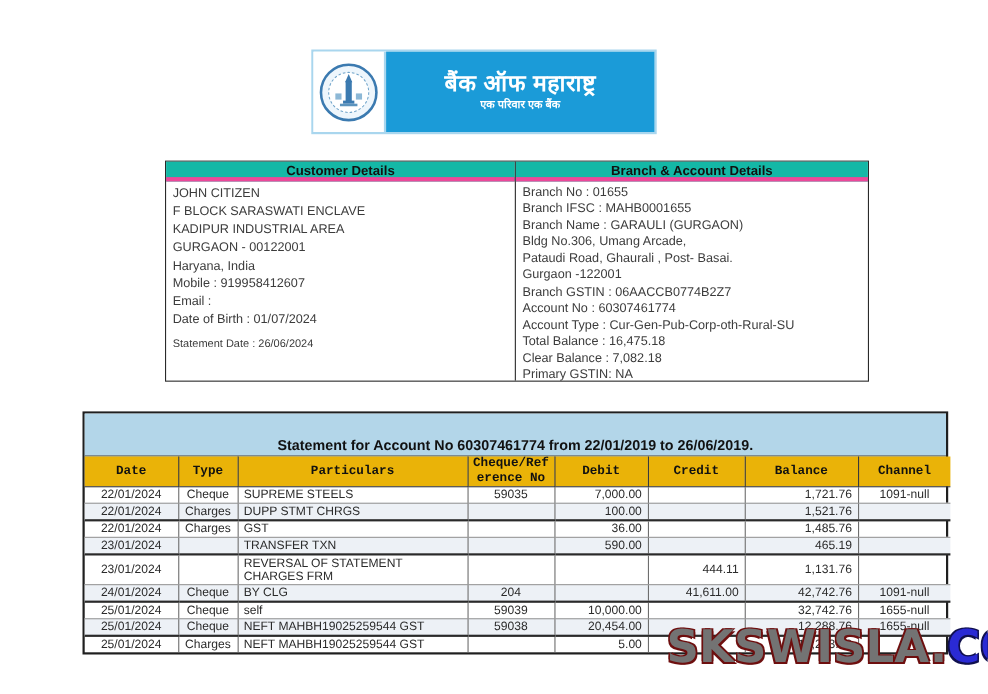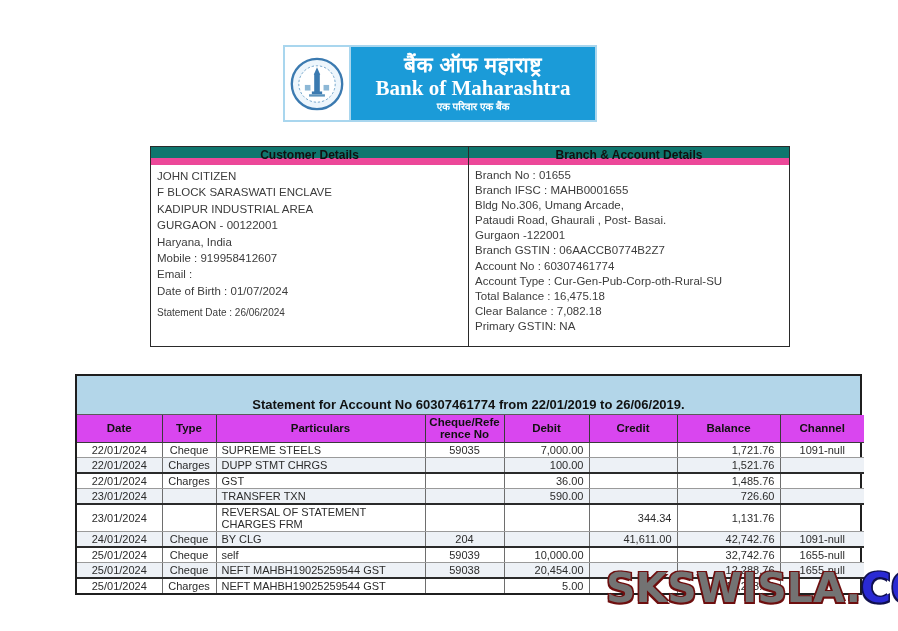--- a/index.html
+++ b/index.html
@@ -14,31 +14,31 @@
   .logo-blue { flex:1; background:#1b9bd8; color:#ffffff; display:flex; flex-direction:column; align-items:center; justify-content:center; padding:2px 4px; }
   .hindi-name { font-size:21px; font-weight:bold; line-height:24px; letter-spacing:0.5px; }
   .english-name { font-family:"Liberation Serif", serif; font-size:21px; font-weight:bold; line-height:23px; }
   .tagline { font-size:10px; font-weight:bold; line-height:14px; }
 
   
   .details-panel { position:absolute; left:150px; top:146px; width:640px; height:201px; border:1px solid #2a2a2a; display:flex; background:#fff; }
   .details-col { display:flex; flex-direction:column; }
   .details-col.customer { width:317px; }
   .details-col.branch { flex:1; border-left:1px solid #2a2a2a; }
-  .details-header { height:18px; background:#0f766e; border-bottom:7px solid #ec4899; font-size:12px; font-weight:bold; color:#111; text-align:center; line-height:17px; }
+  .details-header { height:18px; background:#14b8a6; border-bottom:4px solid #ec4899; font-size:12px; font-weight:bold; color:#111; text-align:center; line-height:17px; }
   .details-body { padding:3px 0 0 6px; color:#3c3c3c; font-size:11.5px; }
   .customer .detail-line { line-height:16.4px; }
   .branch .detail-line { line-height:15.1px; }
   .statement-date { padding-left:6px; margin-top:6px; color:#3c3c3c; font-size:10px; line-height:16px; }
 
   
   .stmt-wrap { position:absolute; left:75px; top:374px; width:787px; border:2px solid #1f1f1f; background:#fff; }
   .stmt-title { background:#b3d6e9; color:#111; font-size:13px; font-weight:bold; text-align:center; padding:21px 0 2px 0; border-bottom:1px solid #5a5a5a; }
   table.stmt { width:100%; border-collapse:collapse; table-layout:fixed; }
-  table.stmt th { background:#d946ef; color:#111; font-size:11.5px; font-weight:bold; text-align:center; vertical-align:middle; height:27px; border-right:1px solid #3a3a3a; border-bottom:1px solid #3a3a3a; padding:0 2px; overflow-wrap:break-word; }
+  table.stmt th { background:#eab308; color:#111; font-size:11.5px; font-weight:bold; text-align:center; vertical-align:middle; height:27px; border-right:1px solid #3a3a3a; border-bottom:1px solid #3a3a3a; padding:0 2px; overflow-wrap:break-word;font-family:Liberation Mono, monospace; }
   table.stmt th:last-child { border-right:none; }
   table.stmt td { font-size:11px; color:#2b2b2b; padding:1px 5px; height:14px; border-right:1px solid #6e6e6e; border-bottom:1px solid #9a9a9a; overflow-wrap:break-word; vertical-align:middle; }
   table.stmt td:last-child { border-right:none; }
   table.stmt tbody tr:nth-child(even) td { background:#edf1f6; border-bottom:2px solid #2a2a2a; }
   table.stmt tbody tr:last-child td { border-bottom:none; }
   .c-left { text-align:left;margin-left:12px; }
   .c-center { text-align:center; }
   .c-right { text-align:right; }
 
   
@@ -59,21 +59,20 @@
         <path d="M30 14 L26.5 22 H33.5 Z" fill="#3b7ab0"></path>
         <rect x="27" y="21" width="6" height="20" fill="#3b7ab0"></rect>
         <rect x="24.5" y="40" width="11" height="3" fill="#3b7ab0"></rect>
         <rect x="21.5" y="43" width="17" height="2.5" fill="#5b93bd"></rect>
         <rect x="17" y="33" width="6" height="6" fill="#8db8d6"></rect>
         <rect x="37" y="33" width="6" height="6" fill="#8db8d6"></rect>
       </svg>
     </div>
     <div class="logo-blue">
       <div class="hindi-name">बैंक ऑफ महाराष्ट्र</div>
-      <div class="english-name">Bank of Maharashtra</div>
       <div class="tagline">एक परिवार एक बैंक</div>
     </div>
   </div>
 
   <div class="details-panel">
     <div class="details-col customer">
       <div class="details-header">Customer Details</div>
       <div class="details-body" id="customer-lines">
           <div class="detail-line">JOHN CITIZEN</div>
           <div class="detail-line">F BLOCK SARASWATI ENCLAVE</div>
@@ -84,20 +83,21 @@
           <div class="detail-line">Email :</div>
           <div class="detail-line">Date of Birth : 01/07/2024</div>
         </div>
       <div class="statement-date">Statement Date : 26/06/2024</div>
     </div>
     <div class="details-col branch">
       <div class="details-header">Branch &amp; Account Details</div>
       <div class="details-body" id="branch-lines">
           <div class="detail-line">Branch No : 01655</div>
           <div class="detail-line">Branch IFSC : MAHB0001655</div>
+          <div class="detail-line">Branch Name : GARAULI (GURGAON)</div>
           <div class="detail-line">Bldg No.306, Umang Arcade,</div>
           <div class="detail-line">Pataudi Road, Ghaurali , Post- Basai.</div>
           <div class="detail-line">Gurgaon -122001</div>
           <div class="detail-line">Branch GSTIN : 06AACCB0774B2Z7</div>
           <div class="detail-line">Account No : 60307461774</div>
           <div class="detail-line">Account Type : Cur-Gen-Pub-Corp-oth-Rural-SU</div>
           <div class="detail-line">Total Balance : 16,475.18</div>
           <div class="detail-line">Clear Balance : 7,082.18</div>
           <div class="detail-line">Primary GSTIN: NA</div>
         </div>
@@ -160,30 +160,30 @@
             <td class="c-right">1,485.76</td>
             <td class="c-center"></td>
           </tr>
           <tr>
             <td class="c-center">23/01/2024</td>
             <td class="c-center"></td>
             <td class="c-left">TRANSFER TXN</td>
             <td class="c-center"></td>
             <td class="c-right">590.00</td>
             <td class="c-right"></td>
-            <td class="c-right">726.60</td>
+            <td class="c-right">465.19</td>
             <td class="c-center"></td>
           </tr>
           <tr>
             <td class="c-center">23/01/2024</td>
             <td class="c-center"></td>
             <td class="c-left">REVERSAL OF STATEMENT CHARGES FRM</td>
             <td class="c-center"></td>
             <td class="c-right"></td>
-            <td class="c-right">344.34</td>
+            <td class="c-right">444.11</td>
             <td class="c-right">1,131.76</td>
             <td class="c-center"></td>
           </tr>
           <tr>
             <td class="c-center">24/01/2024</td>
             <td class="c-center">Cheque</td>
             <td class="c-left">BY CLG</td>
             <td class="c-center">204</td>
             <td class="c-right"></td>
             <td class="c-right">41,611.00</td>

